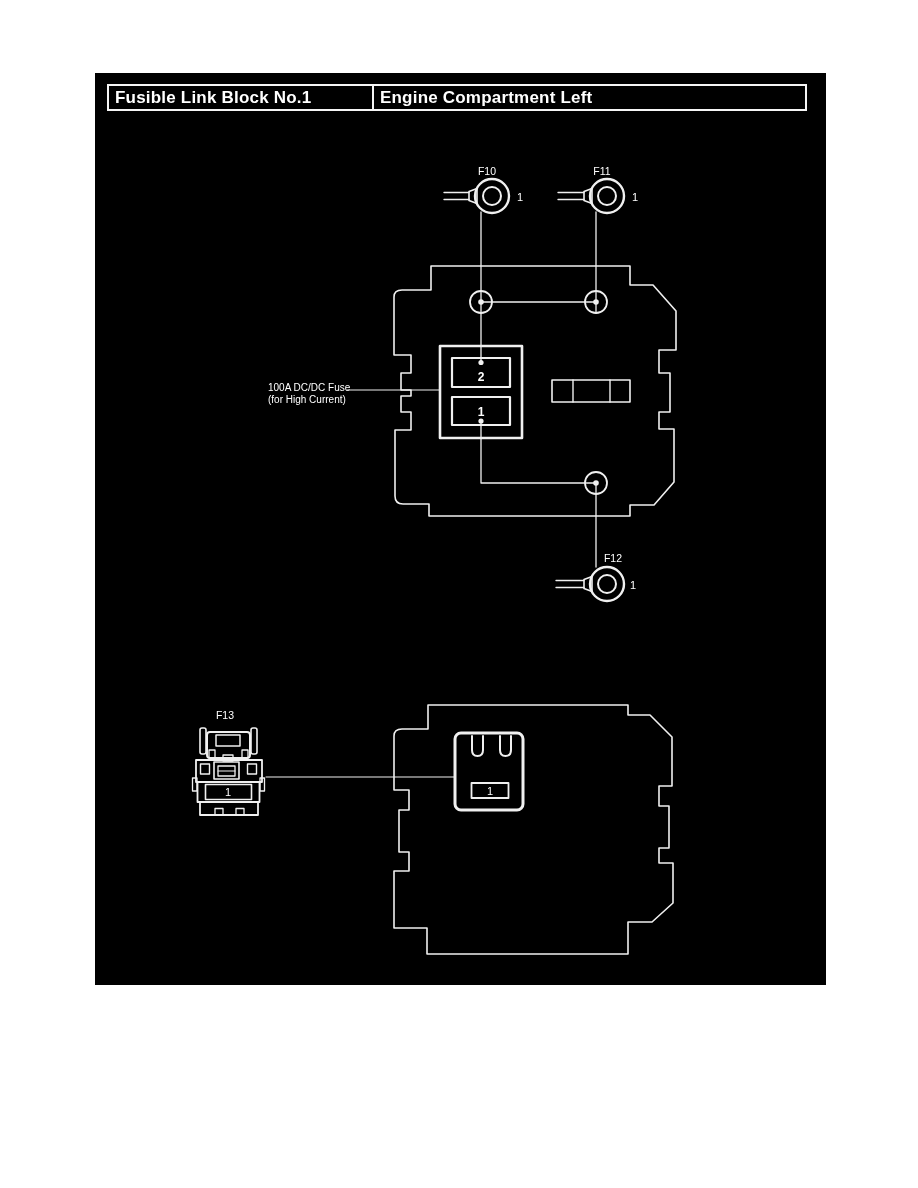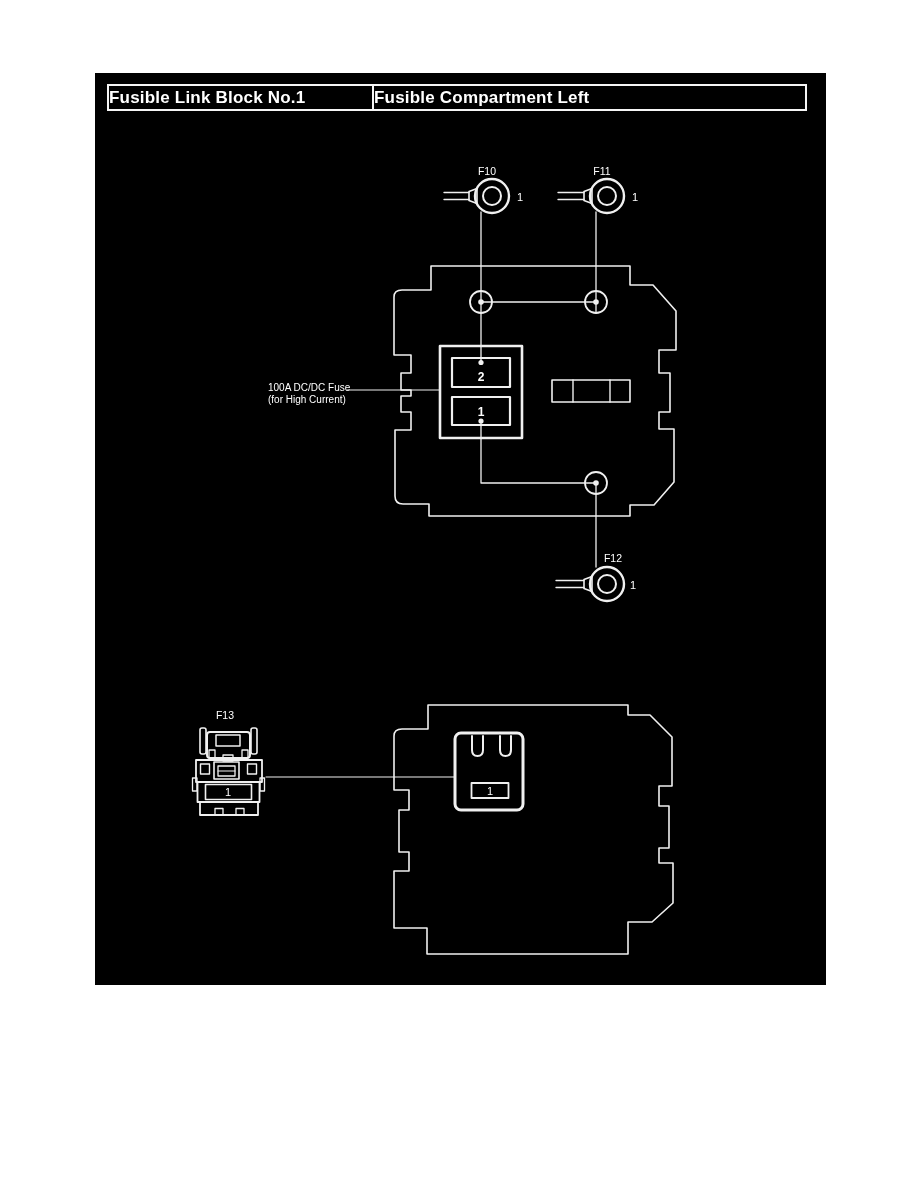--- a/index.html
+++ b/index.html
@@ -11,39 +11,39 @@
     position:absolute; left:95px; top:73px; width:731px; height:912px;
     background:#000000;
   }
   .header-bar {
     position:absolute; left:12px; top:11px; width:700px; height:27px;
     box-sizing:border-box; border:2px solid #f5f5f5; display:flex;
     background:#000;
   }
   .hcell {
     color:#ffffff; font-weight:bold; font-size:17px; line-height:23px;
-    white-space:nowrap; overflow:hidden; letter-spacing:0.2px;
+    padding-left:6px; white-space:nowrap; overflow:hidden; letter-spacing:0.2px;
   }
   .hcell-left  { width:265px; flex:none; border-right:2px solid #f5f5f5; box-sizing:border-box; }
   .hcell-right { flex:1; }
   svg.diagram { position:absolute; left:0; top:0; display:block; }
   svg.diagram text { fill:#ffffff; }
   .lbl  { font-size:10.5px; font-family:"Liberation Sans", sans-serif; }
   .pin  { font-size:11px;  font-family:"Liberation Sans", sans-serif; }
   .slotnum { font-size:12px; font-weight:bold; font-family:"Liberation Sans", sans-serif; }
   .note { font-size:10px; font-family:"Liberation Sans", sans-serif; }
 </style>
 </head>
 <body>
 
 <div class="page">
   <div class="panel">
     <div class="header-bar">
       <div class="hcell hcell-left">Fusible Link Block No.1</div>
-      <div class="hcell hcell-right">Fusible Compartment Left</div>
+      <div class="hcell hcell-right">Engine Compartment Left</div>
     </div>
   </div>
 
   <svg class="diagram" width="918" height="1188" viewBox="0 0 918 1188" fill="none" stroke-linecap="round" stroke-linejoin="round">
 
     <g stroke="#f0f0f0">
 
       <path stroke-width="1.6" d="M431,266 H630 V285 H653 L676,311 V350 H659 V373 H670 V412 H659 V429 H674 V482
                L654,505 H630 V516 H429 V504 H403 Q395,504 395,496 V430 H411 V412 H401 V396
                H411 V390 H401 V373 H411 V355 H394 V297 Q394,290 402,290 H431 Z"></path>

